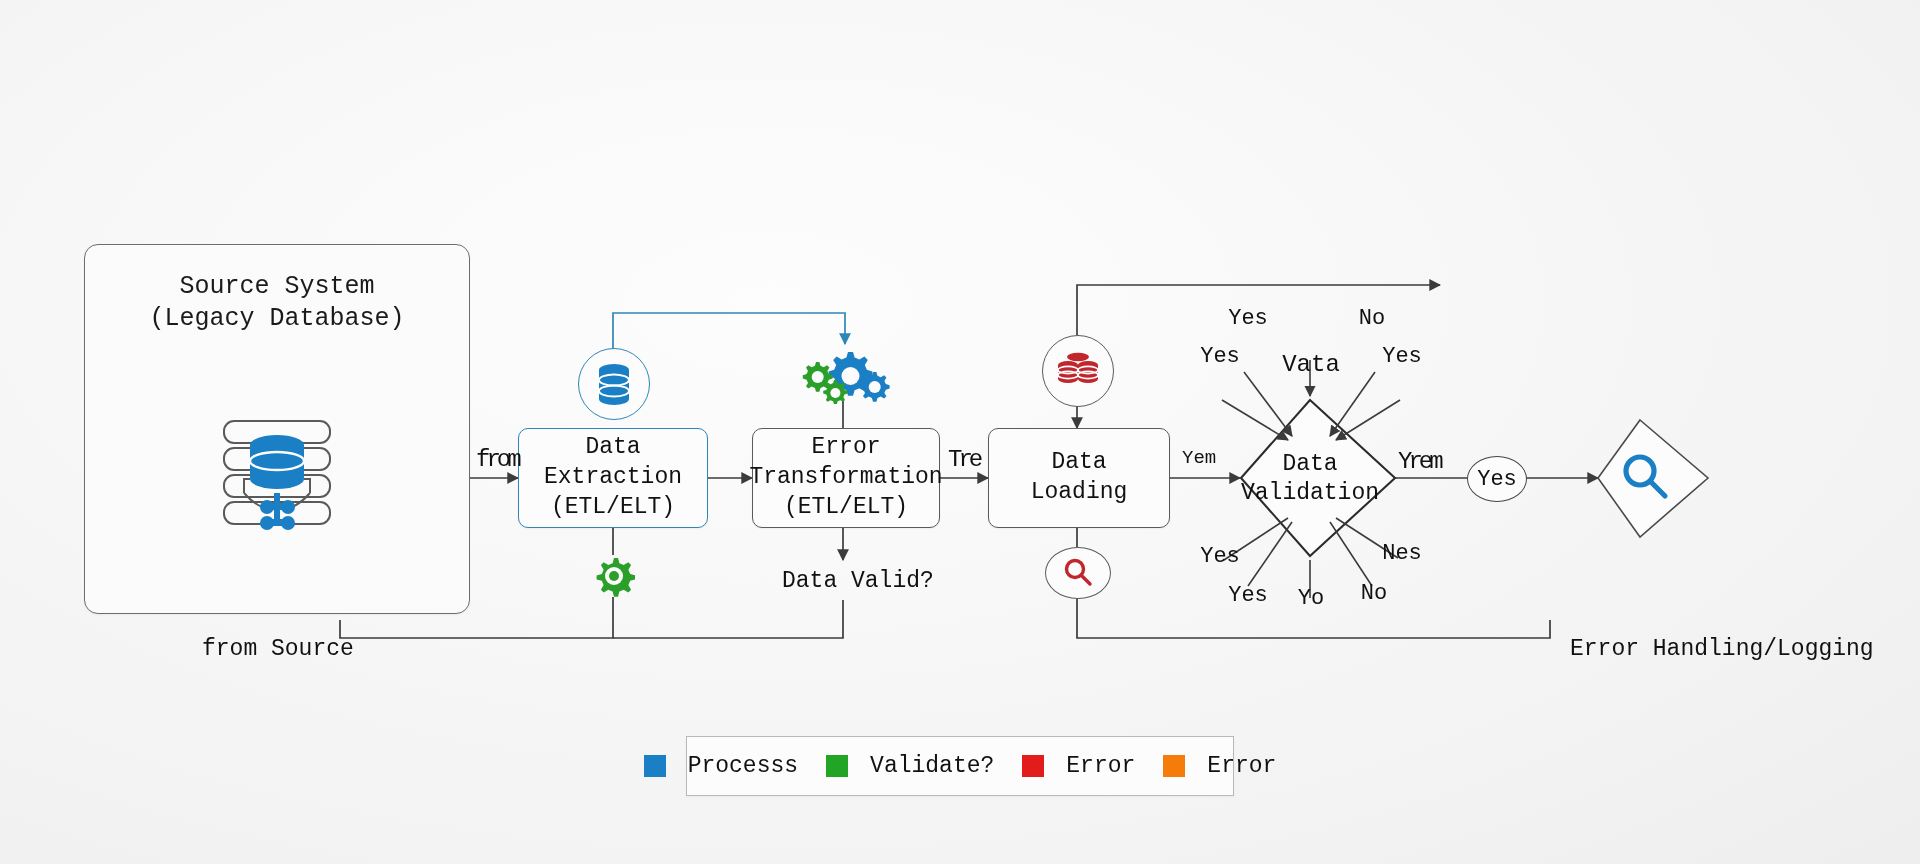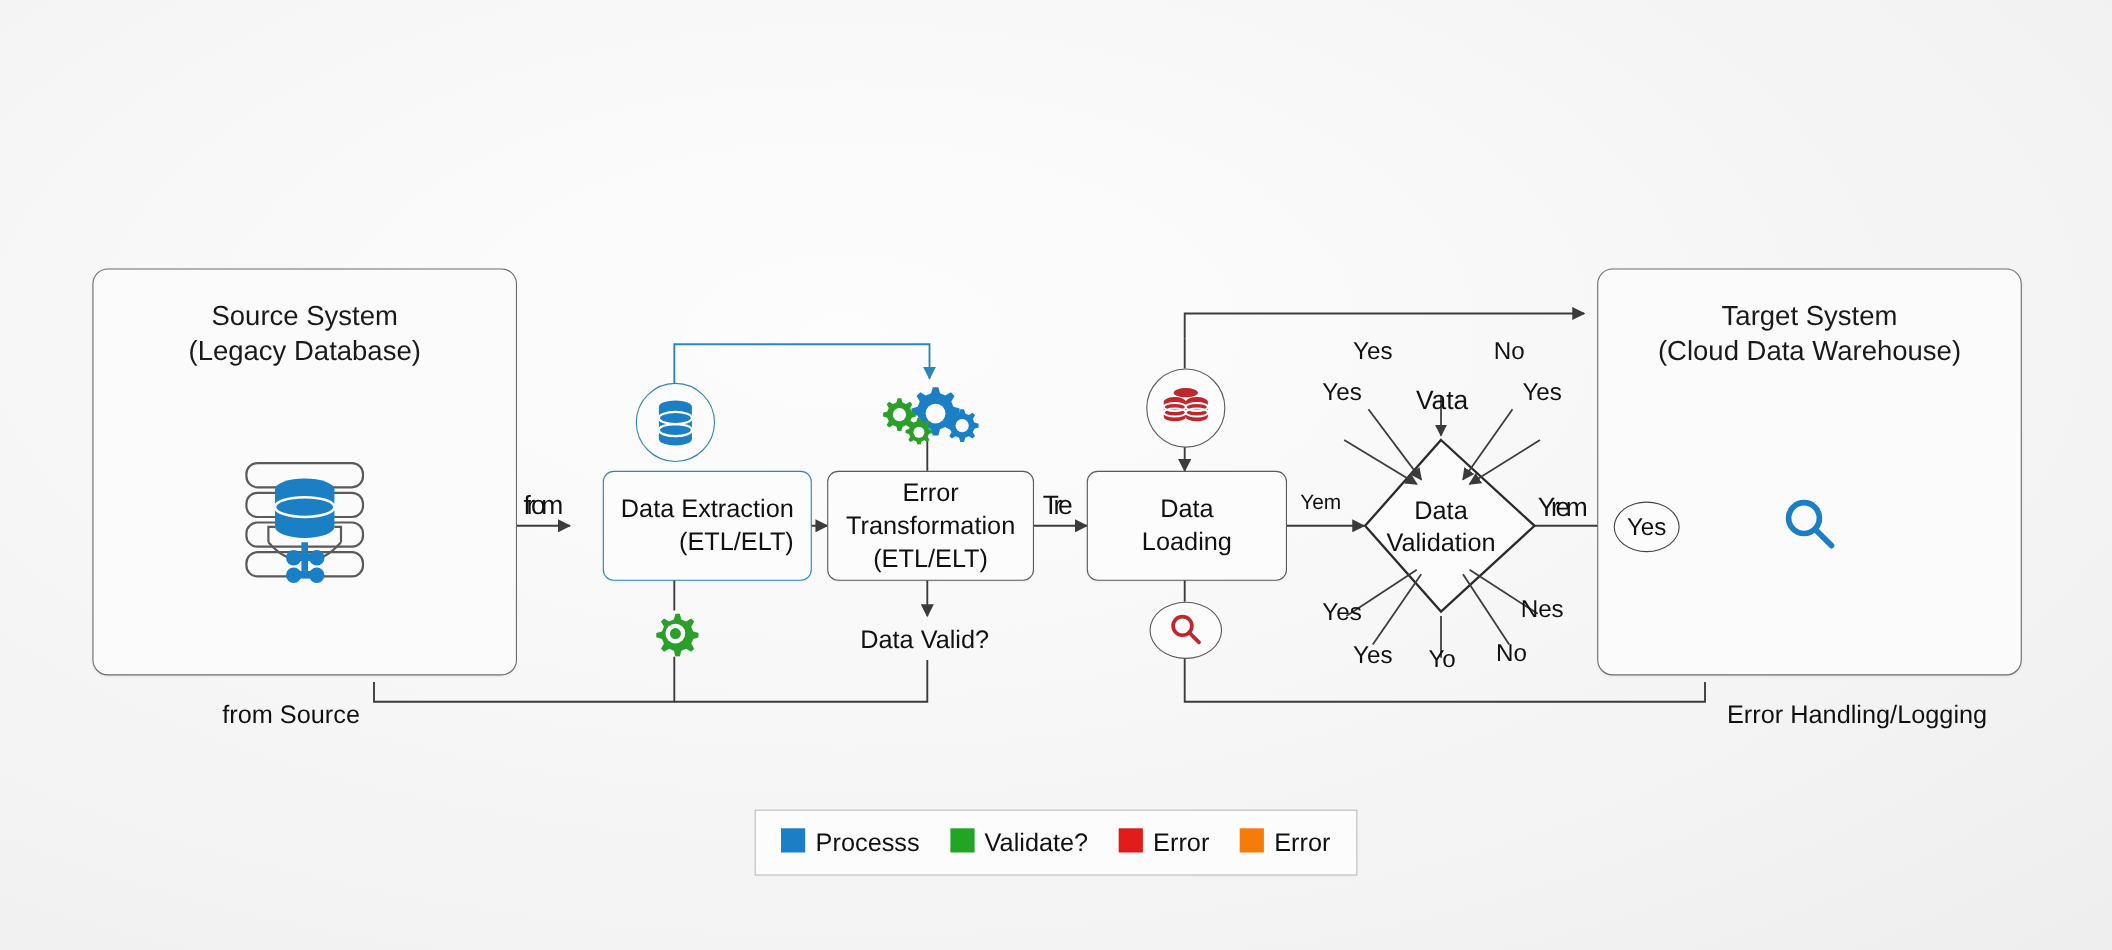--- a/index.html
+++ b/index.html
@@ -5,20 +5,21 @@
   html, body {
     margin: 0; padding: 0;
     width: 1920px; height: 864px;
     overflow: hidden;
     font-family: "Liberation Sans", sans-serif;
   }
   #canvas {
     position: relative;
     width: 1920px; height: 864px;
     background: radial-gradient(ellipse at 40% 35%, #fdfdfd 0%, #f7f7f7 45%, #eeeeee 100%);
+    font-family: Liberation Mono, monospace;
   }
   svg#wires { position: absolute; left:0; top:0; width:1920px; height:864px; }
 
   .node {
     position: absolute;
     box-sizing: border-box;
     background: #fcfcfc;
     display: flex;
     align-items: center;
     justify-content: center;
@@ -111,21 +112,21 @@
     left: 686px; top: 736px;
     width: 546px; height: 58px;
     border: 1.4px solid #b9b9b9;
     background: #fcfcfc;
     display: flex;
     align-items: center;
     justify-content: center;
     gap: 28px;
     box-shadow: 0 1px 2px rgba(0,0,0,0.04);
   }
-  .legend-item { display: flex; align-items: flex-start; gap: 9px; }
+  .legend-item { display: flex; align-items: center; gap: 22px; }
   .legend-swatch { width: 22px; height: 22px; }
   .legend-text { font-size: 23px; color: #111; }
 </style>
 </head>
 <body>
 
 <div id="canvas">
 
   <svg id="wires" viewBox="0 0 1920 864">
     <defs>
@@ -244,21 +245,21 @@
         <rect x="5" y="31" width="30" height="6"></rect>
         <ellipse cx="20" cy="37" rx="15" ry="6"></ellipse>
       </g>
       <g stroke="#ffffff" stroke-width="2" fill="none">
         <ellipse cx="20" cy="18" rx="15" ry="5.5"></ellipse>
         <ellipse cx="20" cy="29" rx="15" ry="5.5"></ellipse>
       </g>
     </svg>
   </div>
 
-  <div class="node proc-box accent" style="left:548px; top:428px; width:190px; height:100px;text-align:right;">
+  <div class="node proc-box accent" style="left:518px; top:428px; width:190px; height:100px;">
     <span>Data Extraction
 (ETL/ELT)</span>
   </div>
 
   <div class="icon-bare" style="left:593px; top:555px; width:42px; height:42px;">
     <svg width="42" height="42" viewBox="0 0 42 42">
       <g fill="#2aa02a">
         <path d="M21 3 l4 0 1.4 5.2 4.3 1.8 4.6-2.7 2.8 2.8 -2.7 4.6 1.8 4.3 5.2 1.4 0 4 -5.2 1.4 -1.8 4.3 2.7 4.6 -2.8 2.8 -4.6-2.7 -4.3 1.8 -1.4 5.2 -4 0 -1.4-5.2 -4.3-1.8 -4.6 2.7 -2.8-2.8 2.7-4.6 -1.8-4.3 -5.2-1.4 0-4 5.2-1.4 1.8-4.3 -2.7-4.6 2.8-2.8 4.6 2.7 4.3-1.8 z"></path>
       </g>
       <circle cx="21" cy="21" r="9" fill="#fcfcfc"></circle>
@@ -348,24 +349,20 @@
   <div class="diamond-label" style="left:1285px; top:585px; width:52px; font-size:22px;">Yo</div>
   <div class="diamond-label" style="left:1347px; top:580px; width:54px; font-size:22px;">No</div>
   <div class="diamond-label" style="left:1372px; top:540px; width:60px; font-size:22px;">Nes</div>
 
   <div class="edge-label garble" style="left:1398px; top:448px;">Yrem</div>
 
   <div class="yes-ellipse" style="left:1467px; top:456px; width:58px; height:44px;">
     <span>Yes</span>
   </div>
 
-  <div class="node sys-box" style="left:1452px; top:244px; width:386px; height:370px;">
-    <div class="sys-title">Target System
-(Cloud Data Warehouse)</div>
-  </div>
 
   <div class="icon-bare" style="left:1618px; top:450px; width:56px; height:56px;">
     <svg width="56" height="56" viewBox="0 0 56 56">
       <g stroke="#1a7fc4" stroke-width="5.2" fill="none" stroke-linecap="round">
         <circle cx="22" cy="21" r="14"></circle>
         <path d="M32.5 31.5 L47 46"></path>
       </g>
     </svg>
   </div>
 

